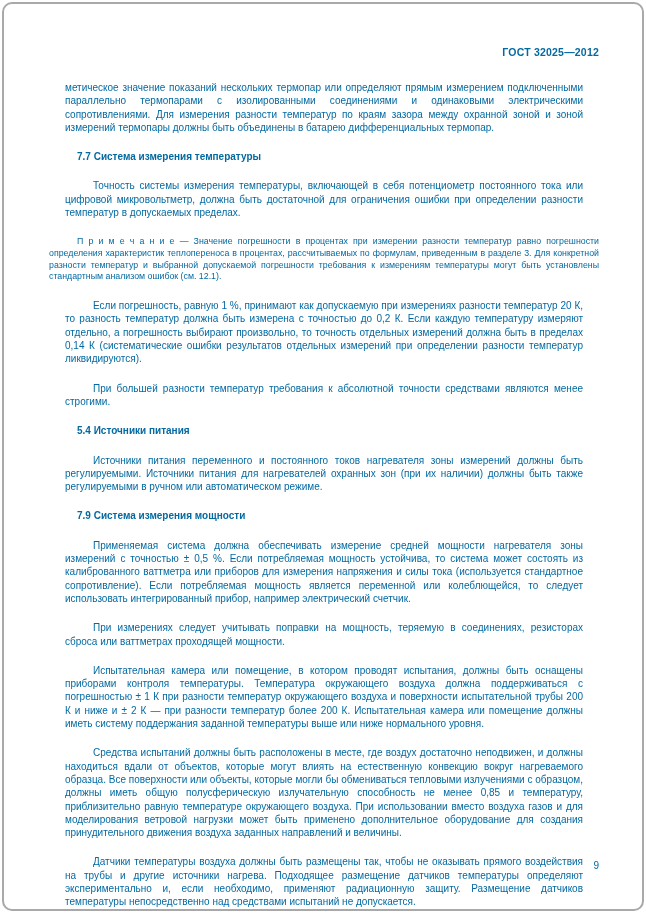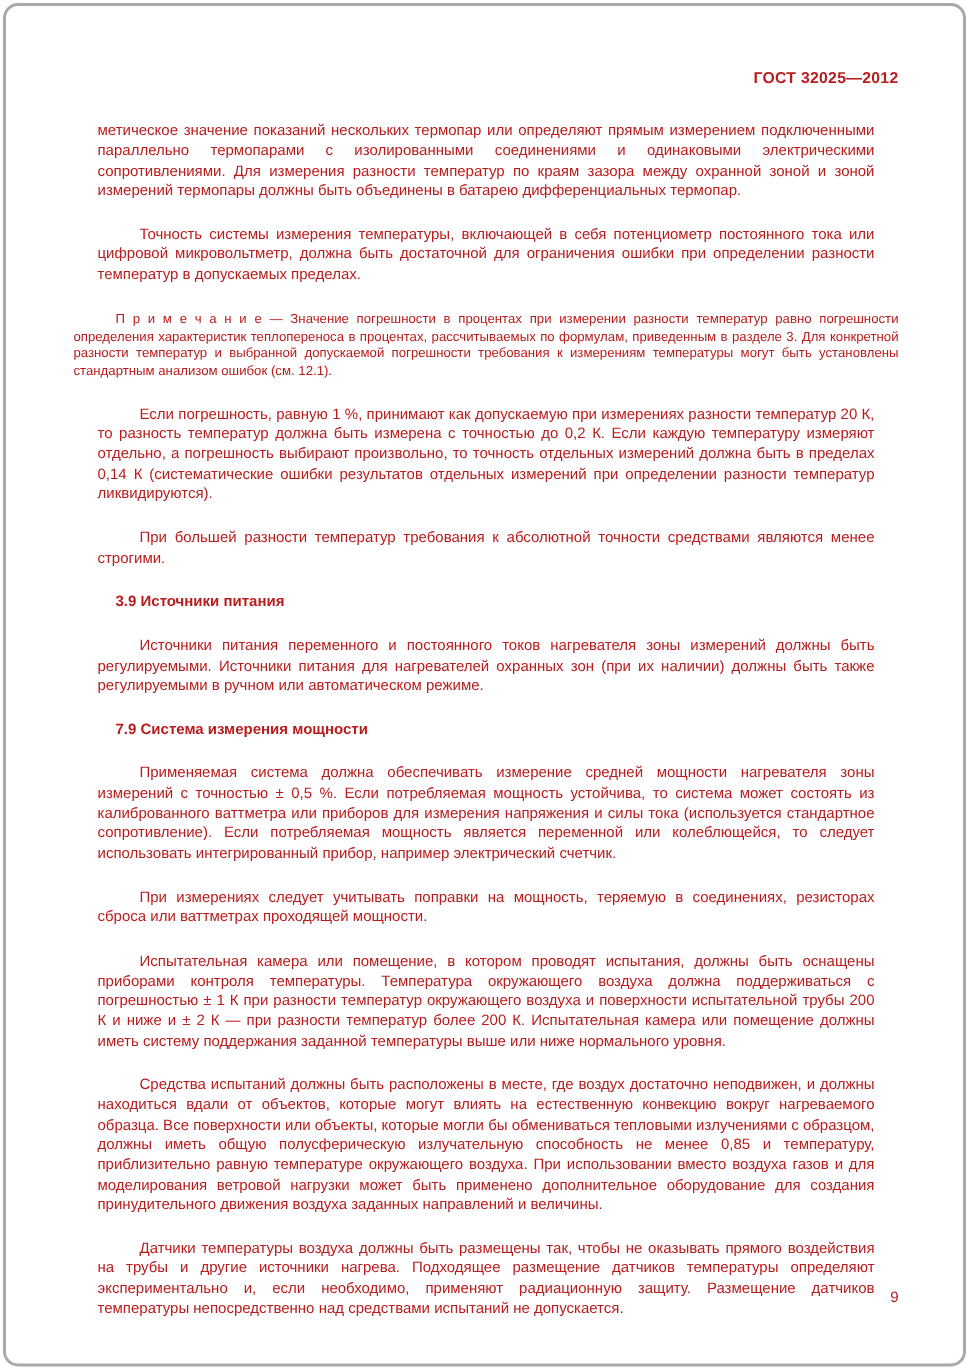--- a/index.html
+++ b/index.html
@@ -7,21 +7,21 @@
     padding: 0;
     background: #ffffff;
   }
   .page {
     position: relative;
     width: 646px;
     height: 913px;
     box-sizing: border-box;
     background: #ffffff;
     font-family: "Liberation Sans", "DejaVu Sans", sans-serif;
-    color: #b91c1c;
+    color: #0369a1;
     overflow: hidden;
   }
   .page-frame {
     position: absolute;
     inset: 2px;
     border: 2px solid #a9a9a9;
     border-radius: 10px;
     pointer-events: none;
   }
   .content {
@@ -83,31 +83,32 @@
 
 <div class="page">
   <div class="page-frame"></div>
 
   <div class="content">
 
     <div class="doc-number">ГОСТ 32025—2012</div>
 
     <p class="para no-indent">метическое значение показаний нескольких термопар или определяют прямым измерением подключенными параллельно термопарами с изолированными соединениями и одинаковыми электрическими сопротивлениями. Для измерения разности температур по краям зазора между охранной зоной и зоной измерений термопары должны быть объединены  в батарею дифференциальных термопар.</p>
 
+    <h3 class="heading">7.7 Система измерения температуры</h3>
 
     <p class="para">Точность системы измерения температуры, включающей в себя потенциометр постоянного тока или цифровой микровольтметр, должна быть достаточной для ограничения ошибки при определении разности температур в допускаемых пределах.</p>
 
     <p class="note">П р и м е ч а н и е — Значение погрешности в процентах  при измерении разности температур равно погрешности определения характеристик теплопереноса в процентах, рассчитываемых по формулам, приведенным в разделе 3. Для конкретной разности температур и выбранной допускаемой погрешности требования к измерениям температуры могут быть установлены стандартным анализом ошибок (см. 12.1).</p>
 
 
     <p class="para">Если погрешность, равную 1 %, принимают  как допускаемую при измерениях разности температур 20 К, то разность температур должна быть измерена с точностью до 0,2 К. Если каждую температуру измеряют отдельно, а погрешность выбирают произвольно, то точность отдельных измерений должна быть в пределах 0,14 К (систематические ошибки результатов отдельных измерений при определении разности температур ликвидируются).</p>
 
     <p class="para">При большей разности температур требования к абсолютной точности средствами являются менее строгими.</p>
 
-    <h3 class="heading">3.9 Источники питания</h3>
+    <h3 class="heading">5.4 Источники питания</h3>
 
     <p class="para">Источники питания переменного и постоянного токов нагревателя зоны измерений должны быть регулируемыми. Источники питания для нагревателей охранных зон (при их наличии)  должны быть также регулируемыми в ручном или автоматическом режиме.</p>
 
     <h3 class="heading">7.9 Система измерения мощности</h3>
 
     <p class="para">Применяемая система должна обеспечивать измерение средней мощности нагревателя зоны измерений с точностью ± 0,5 %. Если потребляемая мощность устойчива, то система может состоять из калиброванного ваттметра или приборов для измерения напряжения и силы тока (используется стандартное сопротивление). Если потребляемая мощность является переменной или колеблющейся, то следует использовать интегрированный прибор, например электрический счетчик.</p>
 
     <p class="para">При измерениях следует учитывать поправки на мощность, теряемую в соединениях, резисторах сброса или ваттметрах проходящей мощности.</p>
 
 

